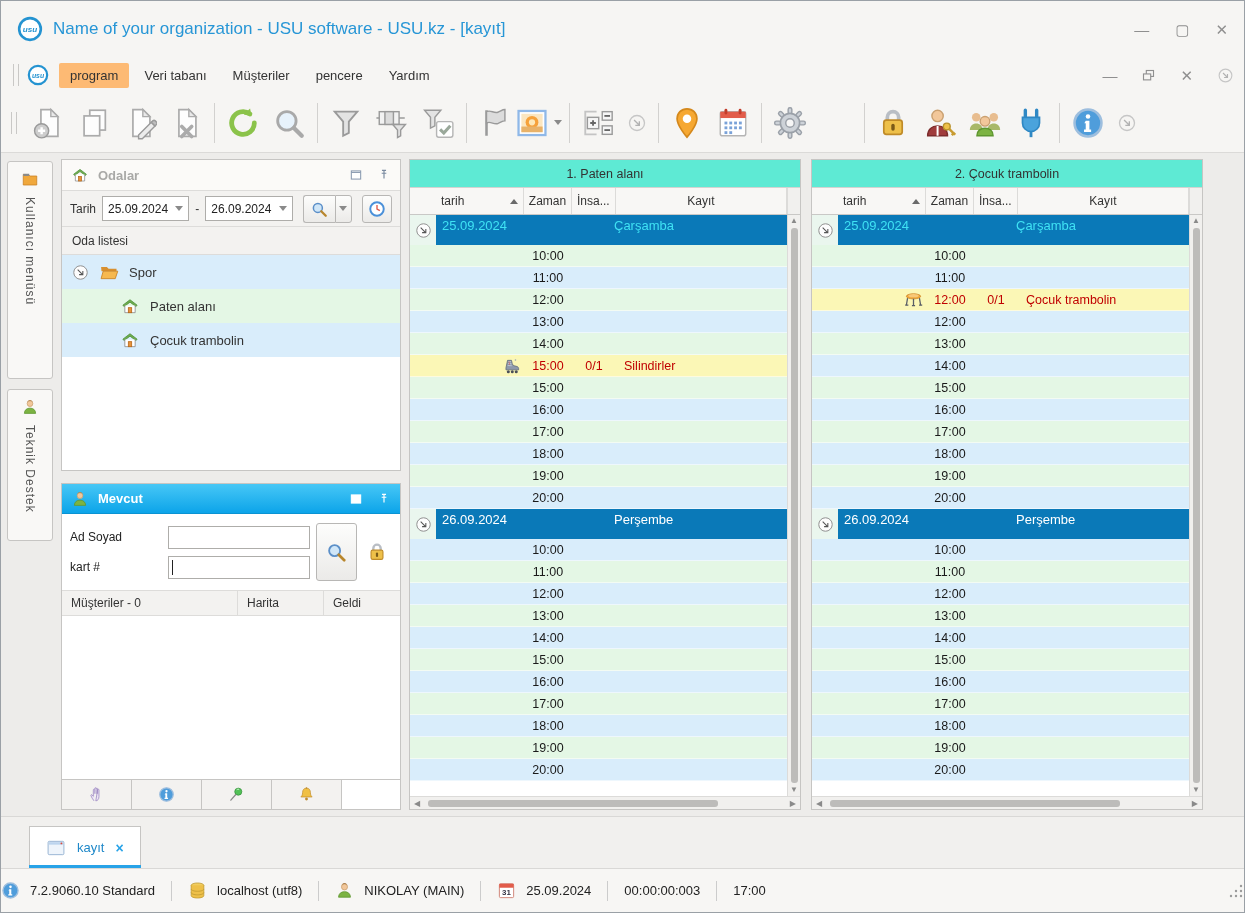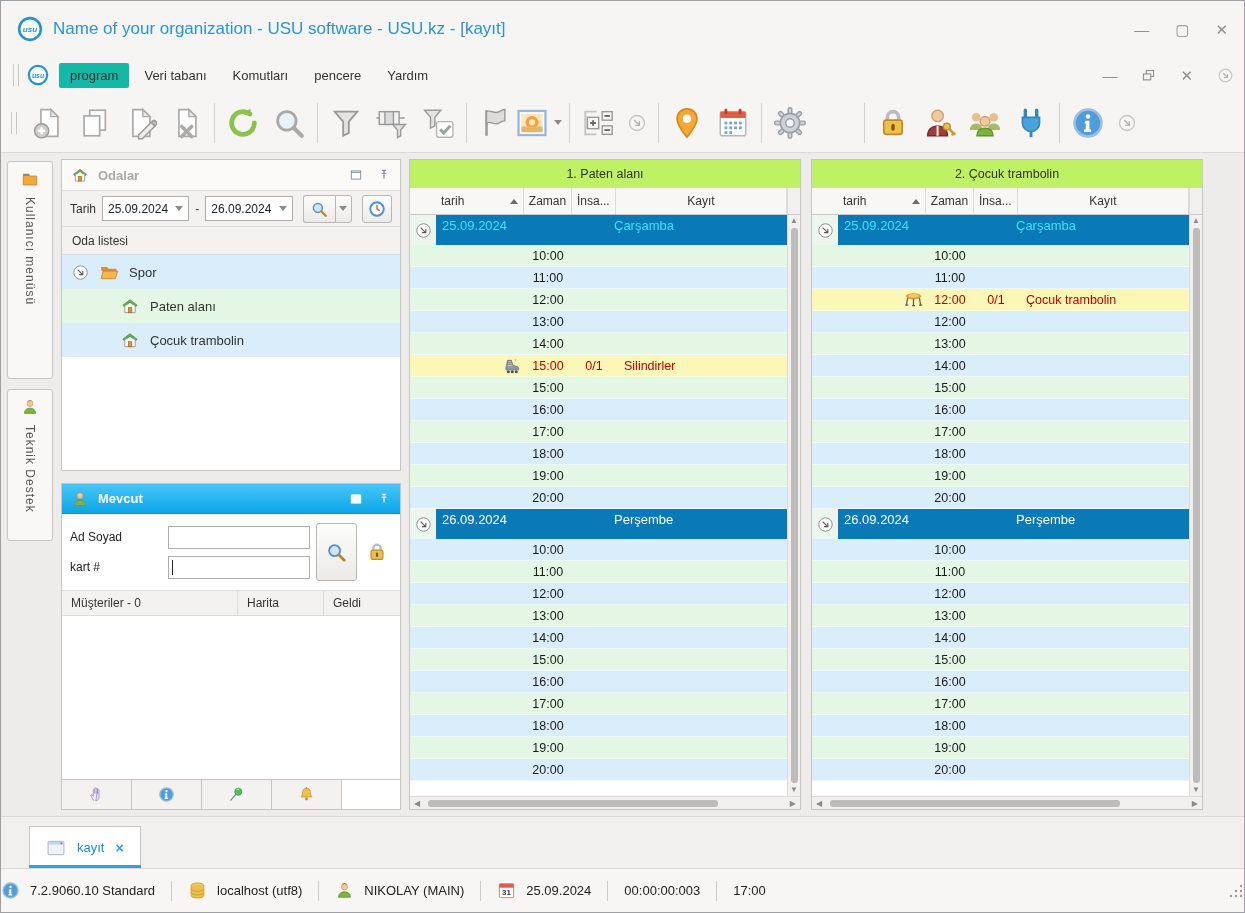--- a/index.html
+++ b/index.html
@@ -10,21 +10,21 @@
 
 .titlebar{height:56px;display:flex;align-items:center;padding:0 16px;background:#f6f5f3}
 .titlebar .logo{margin-right:10px}
 .title-text{font-size:17px;color:#2796d6}
 .win-controls{margin-left:auto;display:flex;align-items:center;gap:26px}
 .wc{color:#8f8f8f;font-size:15px;line-height:1;cursor:default}
 
 .menubar{height:36px;display:flex;align-items:center;padding:0 10px;background:#f6f5f3}
 .drag-handle{width:6px;height:22px;border-left:1px solid #c9c8c6;border-right:1px solid #c9c8c6;margin:0 8px 0 2px}
 .menu-item{font-size:13px;color:#333;padding:5px 11px;margin-right:4px;border-radius:2px}
-.menu-item.active{background:#14b8a6}
+.menu-item.active{background:#fdba74}
 .mdi-controls{margin-left:auto;display:flex;align-items:center;gap:24px}
 
 .toolbar{height:60px;display:flex;align-items:center;padding:0 8px;background:#f6f5f3;border-bottom:1px solid #dbdad8}
 .tb-btn{width:46px;height:50px;display:flex;align-items:center;justify-content:center;border-radius:3px}
 .tb-btn.small{width:32px}
 .tb-sep{width:1px;height:40px;background:#d2d1cf;margin:0 5px}
 .color-wheel{width:32px;height:32px;border-radius:50%;background:conic-gradient(#ff5252,#ffb142,#fff176,#9ccc65,#4dd0e1,#5c6bc0,#ba68c8,#ff5252);box-shadow:inset 0 0 8px rgba(255,255,255,.85)}
 
 .main{flex:1;display:flex;padding:6px;gap:8px;background:#edecea;min-height:0}
 .side-tabs{width:46px;display:flex;flex-direction:column;gap:10px;padding-top:2px}
@@ -66,21 +66,21 @@
 .mv-table-h{display:flex;height:26px;background:#f3f2f0;border-top:1px solid #dddcda;border-bottom:1px solid #dddcda;font-size:12px;color:#333;margin-top:4px}
 .mv-th{display:flex;align-items:center;padding-left:9px;border-right:1px solid #dddcda}
 .mv-th.c1{width:176px}.mv-th.c2{width:86px}.mv-th.c3{flex:1;border-right:none}
 .mv-body{flex:1;background:#fff}
 .mv-btns{height:30px;display:flex;border-top:1px solid #c6c5c3}
 .mv-btn{width:70px;border-right:1px solid #c6c5c3;background:#f3f2f0;display:flex;align-items:center;justify-content:center}
 .mv-btn-blank{flex:1;background:#fff}
 
 .sched-area{flex:1;display:flex;gap:10px;min-height:0}
 .spanel{width:392px;background:#fff;border:1px solid #c6c5c3;display:flex;flex-direction:column;min-height:0}
-.s-caption{height:28px;display:flex;align-items:center;justify-content:center;font-size:12.5px;color:#333;border-bottom:1px solid #d4d3d1;background:#bef264}
+.s-caption{height:28px;display:flex;align-items:center;justify-content:center;font-size:12.5px;color:#333;border-bottom:1px solid #d4d3d1;background:#5eead4}
 .s-cols{height:27px;display:flex;background:#f8f7f5;border-bottom:1px solid #c9c8c6;font-size:12px;color:#333;align-items:stretch}
 .s-col{display:flex;align-items:center;border-right:1px solid #dcdbd9;padding:0 5px}
 .s-col.gut{width:26px;border-right:none;padding:0}
 .s-col.date{width:88px;justify-content:space-between}
 .s-col.time{width:48px;justify-content:center}
 .s-col.ppl{width:44px}
 .s-col.rec{flex:1;justify-content:center}
 .s-col.vfill{width:13px;border-right:none;background:#f1f0ee;border-left:1px solid #dcdbd9}
 .sort-asc{width:0;height:0;border-left:4px solid transparent;border-right:4px solid transparent;border-bottom:5px solid #6a6a6a}
 .s-body{flex:1;display:flex;min-height:0}
@@ -136,21 +136,21 @@
   </div>
 
   <div class="menubar">
     <span class="drag-handle"></span>
     <span class="logo" style="margin-right:10px">
         <svg width="22" height="22" viewBox="0 0 24 24">
           <circle cx="12" cy="12" r="10" fill="#fff" stroke="#2493d1" stroke-width="2.4"></circle>
           <text x="12" y="15" font-size="7.5" font-style="italic" font-weight="bold" fill="#2493d1" text-anchor="middle" font-family="Liberation Sans, sans-serif">usu</text>
         </svg>
       </span>
-    <span id="menu-items"><span class="menu-item active">program</span><span class="menu-item">Veri tabanı</span><span class="menu-item">Komutları</span><span class="menu-item">pencere</span><span class="menu-item">Yardım</span></span>
+    <span id="menu-items"><span class="menu-item active">program</span><span class="menu-item">Veri tabanı</span><span class="menu-item">Müşteriler</span><span class="menu-item">pencere</span><span class="menu-item">Yardım</span></span>
     <span class="mdi-controls">
       <span class="wc">—</span>
       <span class="wc">
           <svg width="15" height="15" viewBox="0 0 24 24">
             <rect x="8.5" y="4" width="11.5" height="9.5" fill="none" stroke="#909090" stroke-width="1.8"></rect>
             <rect x="4" y="9.5" width="11.5" height="9.5" fill="#f6f5f3" stroke="#909090" stroke-width="1.8"></rect>
           </svg>
         </span>
       <span class="wc">✕</span>
       <span class="wc">

